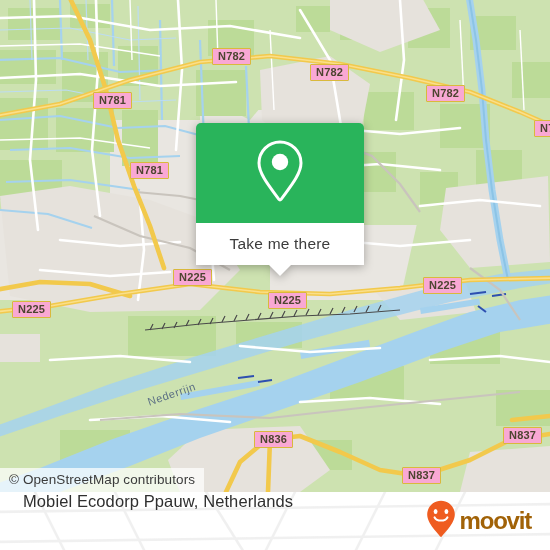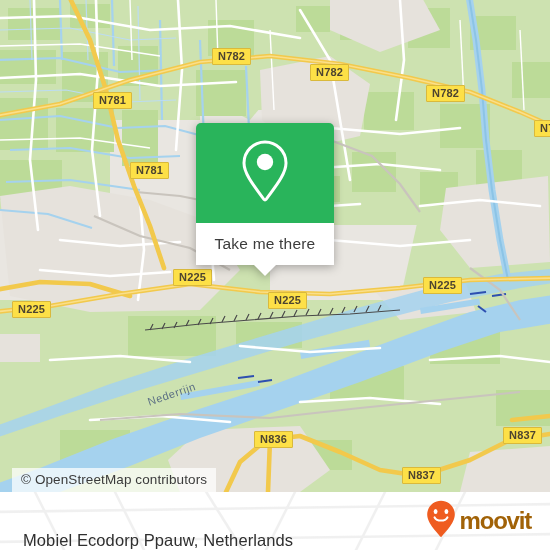--- a/index.html
+++ b/index.html
@@ -24,27 +24,26 @@
 
   .osm-attrib {
     position: absolute; left: 0; bottom: 0;
     background: rgba(255,255,255,0.72);
     color: #3b3b3b;
     font-size: 13.5px;
     padding: 4px 9px 5px 9px;
     letter-spacing: 0.1px;
     white-space: nowrap;
     z-index: 40;
-    margin-left: 12px;
   }
 
   
   .shield {
     position: absolute;
-    background: #fde047;
+    background: #f9a8d4;
     border: 1.6px solid #d9b93c;
     border-radius: 1px;
     color: #4d4430;
     font-size: 11px;
     font-weight: bold;
     padding: 1px 5px 2px 5px;
     line-height: 12px;
     letter-spacing: 0.2px;
     z-index: 22;
     white-space: nowrap;
@@ -66,21 +65,21 @@
     z-index: 21;
     white-space: nowrap;
     transform: rotate(-19deg);
     transform-origin: left center;
   }
 
   
   #callout {
     position: absolute;
     left: 196px; top: 123px;
-    width: 138px;
+    width: 168px;
     z-index: 60;
     filter: drop-shadow(0 2px 5px rgba(0,0,0,0.30));
   }
   #callout-top {
     height: 100px;
     background: #29b45b;
     border-radius: 5px 5px 0 0;
     display: flex; align-items: center; justify-content: center;
   }
   #callout-bottom {
@@ -102,21 +101,21 @@
     border-left: 11px solid transparent;
     border-right: 11px solid transparent;
     border-top: 11px solid #ffffff;
   }
 
   
   #footer {
     position: absolute; left: 0; top: 492px;
     width: 550px; height: 58px;
     background: #ffffff;
-    display: flex; align-items: flex-end;
+    display: flex; align-items: flex-start;
     overflow: hidden;
   }
   #footer-bg { position: absolute; left: 0; top: 0; opacity: 0.42; }
   #footer-title {
     position: relative;
     margin-left: 23px;
     color: #2f2f2f;
     font-size: 16.5px;
     letter-spacing: 0.1px;
     z-index: 2;

